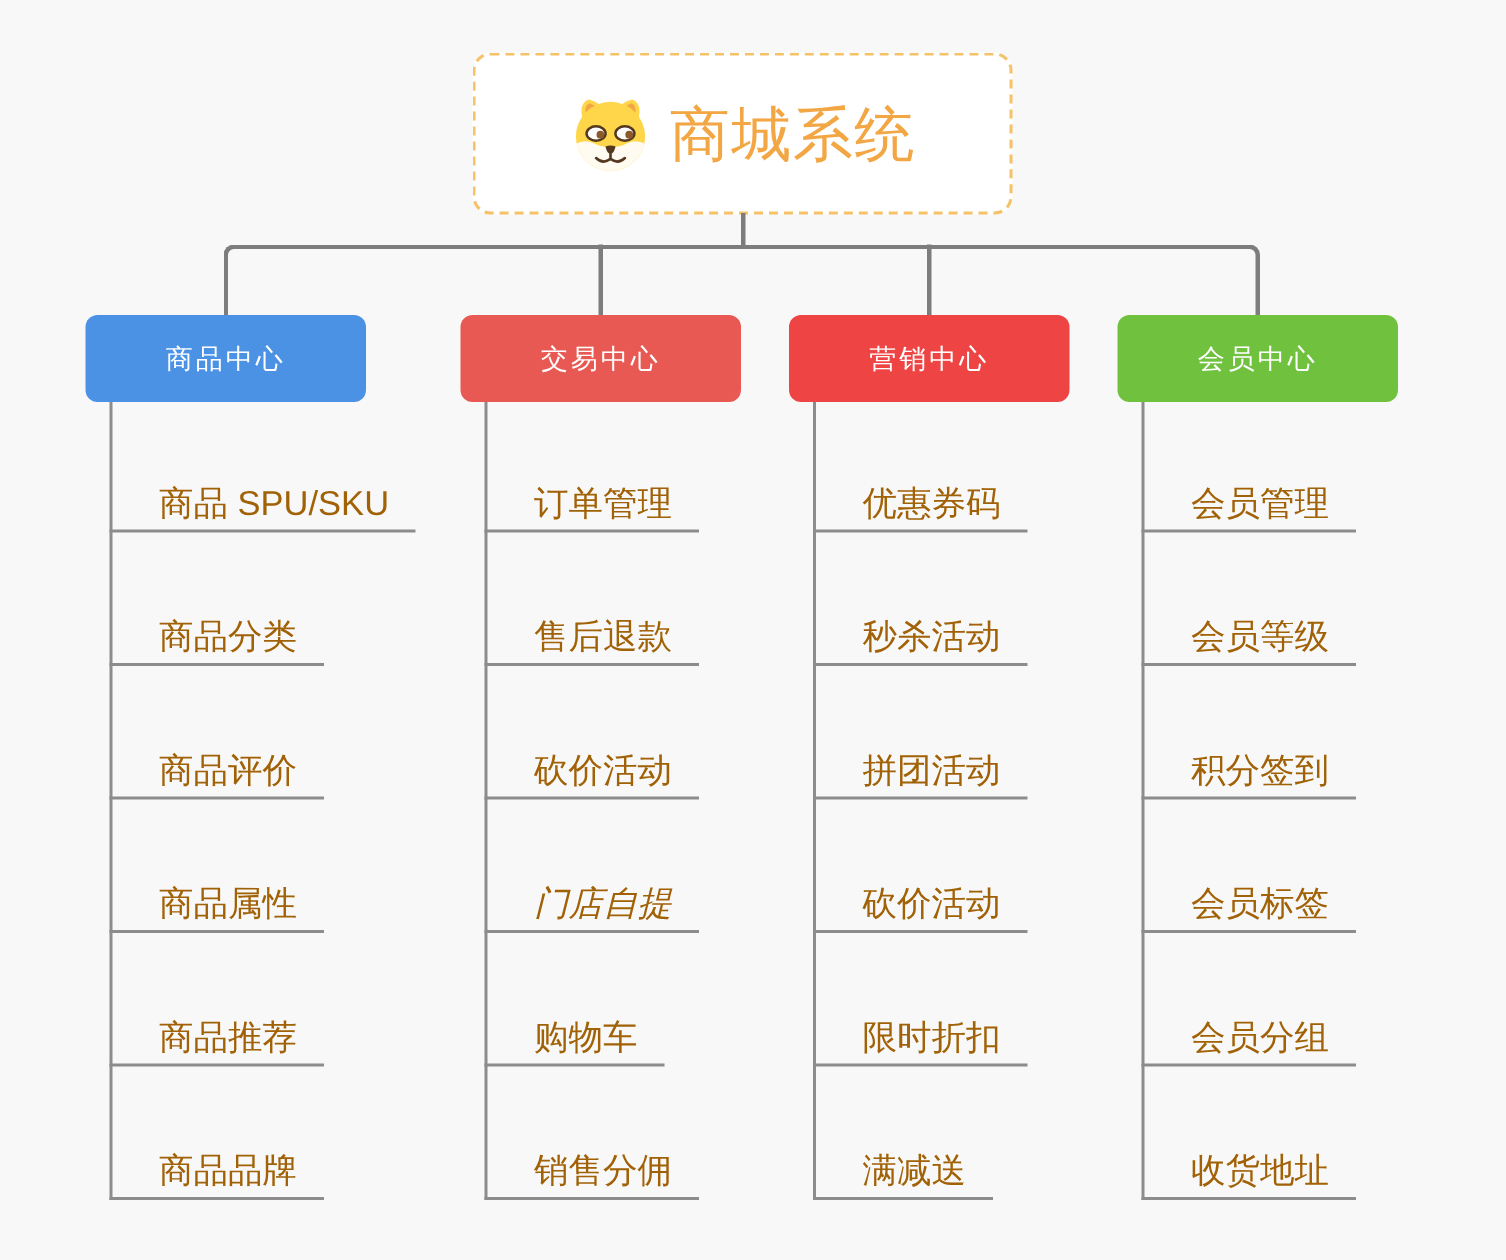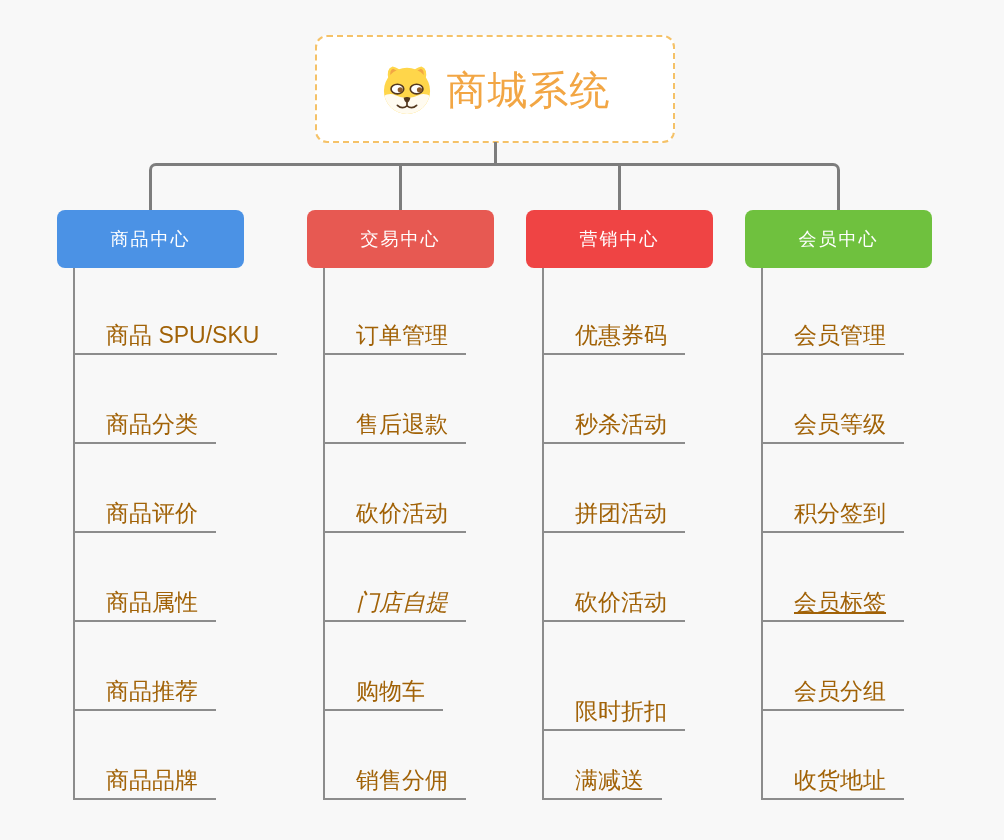--- a/index.html
+++ b/index.html
@@ -84,24 +84,24 @@
       <div class="leaf" style="left: 323px; top: 493px;">砍价活动</div>
       <div class="leaf" style="left: 323px; top: 582px; font-style: italic;">门店自提</div>
       <div class="leaf" style="left: 323px; top: 671px;">购物车</div>
       <div class="leaf" style="left: 323px; top: 760px;">销售分佣</div>
       <div class="branch-node" style="left: 526px; background: #ef4444;">营销中心</div>
       <div class="col-line" style="left: 542px; top: 268px; height: 532px;"></div>
       <div class="leaf" style="left: 542px; top: 315px;">优惠券码</div>
       <div class="leaf" style="left: 542px; top: 404px;">秒杀活动</div>
       <div class="leaf" style="left: 542px; top: 493px;">拼团活动</div>
       <div class="leaf" style="left: 542px; top: 582px;">砍价活动</div>
-      <div class="leaf" style="left: 542px; top: 671px; margin-top: 20px;">限时折扣</div>
+      <div class="leaf" style="left: 542px; top: 671px;">限时折扣</div>
       <div class="leaf" style="left: 542px; top: 760px;">满减送</div>
       <div class="branch-node" style="left: 745px; background: rgb(111, 193, 62);">会员中心</div>
       <div class="col-line" style="left: 761px; top: 268px; height: 532px;"></div>
       <div class="leaf" style="left: 761px; top: 315px;">会员管理</div>
       <div class="leaf" style="left: 761px; top: 404px;">会员等级</div>
       <div class="leaf" style="left: 761px; top: 493px;">积分签到</div>
-      <div class="leaf" style="left: 761px; top: 582px; text-decoration: underline;">会员标签</div>
+      <div class="leaf" style="left: 761px; top: 582px;">会员标签</div>
       <div class="leaf" style="left: 761px; top: 671px;">会员分组</div>
       <div class="leaf" style="left: 761px; top: 760px;">收货地址</div>
     </div>
 </div>
 
 </body></html>

